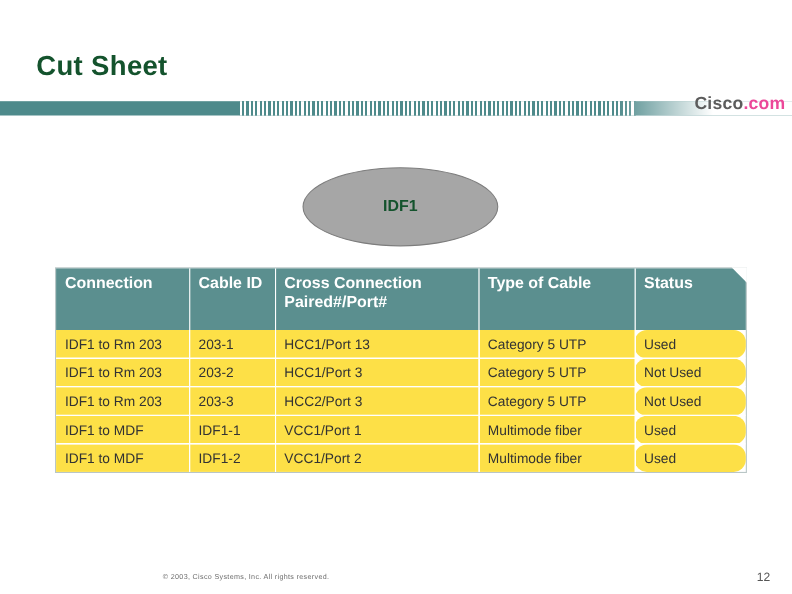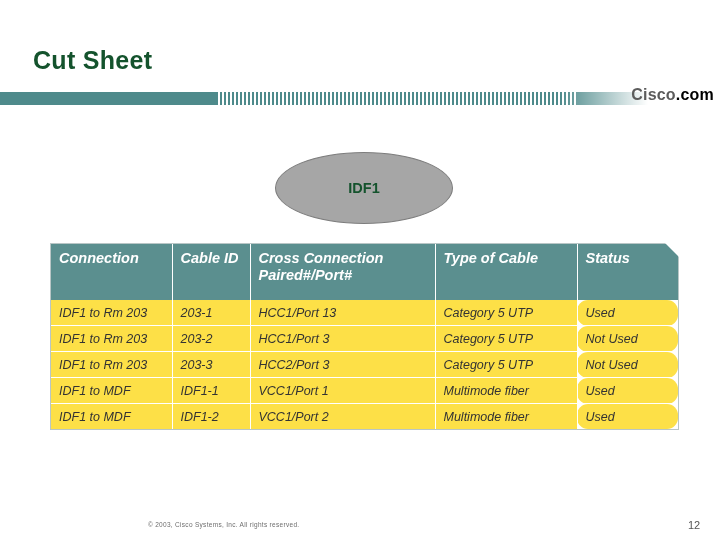--- a/index.html
+++ b/index.html
@@ -65,21 +65,21 @@
   .cisco-logo {
     position: absolute;
     right: 6px;
     top: 86px;
     font-size: 16px;
     font-weight: bold;
     color: #5c5c5c;
     letter-spacing: 0.2px;
   }
   .cisco-logo .dotcom {
-    color: #000000;
+    color: #ec4899;
     font-weight: bold;
   }
 
   
   .idf-ellipse {
     position: absolute;
     left: 275px;
     top: 152px;
     width: 176px;
     height: 70px;
@@ -134,21 +134,20 @@
   .cut-table td:last-child { border-right: none; border-radius: 11px; }
   .cut-table tr:last-child td { border-bottom: none; }
 
   .table-wrap {
     position: absolute;
     left: 50px;
     top: 243px;
     width: 627px;
     border: 1px solid #b9c6c6;
     box-sizing: content-box;
-    font-style: italic;
   }
   .table-wrap .cut-table {
     position: static;
     left: auto;
     top: auto;
   }
   
   .corner-clip {
     position: absolute;
     right: -1px;

